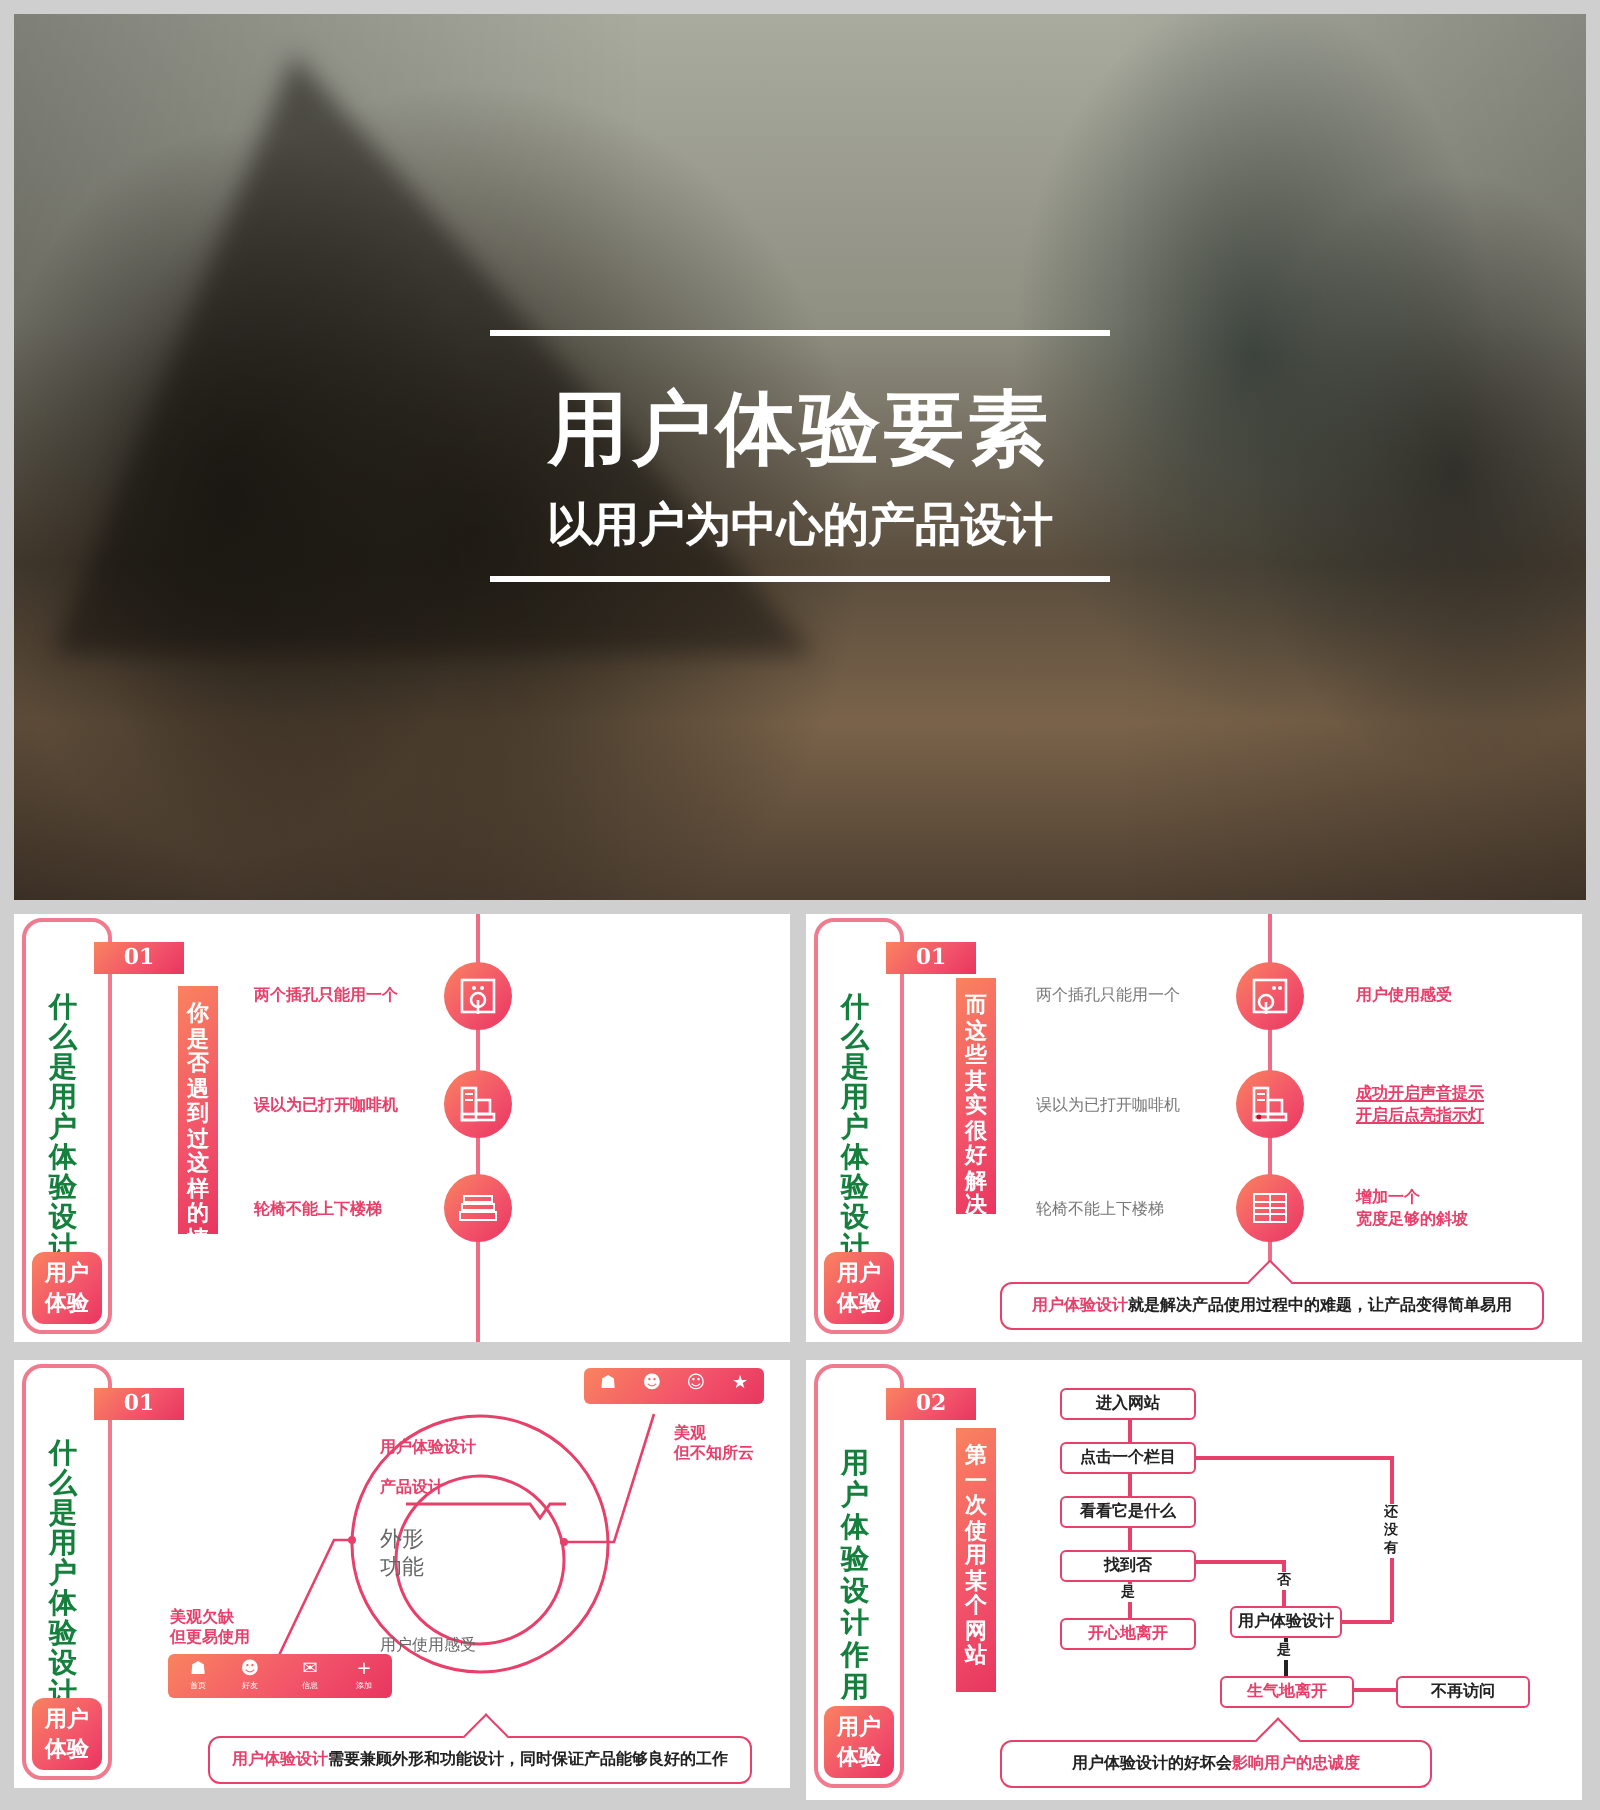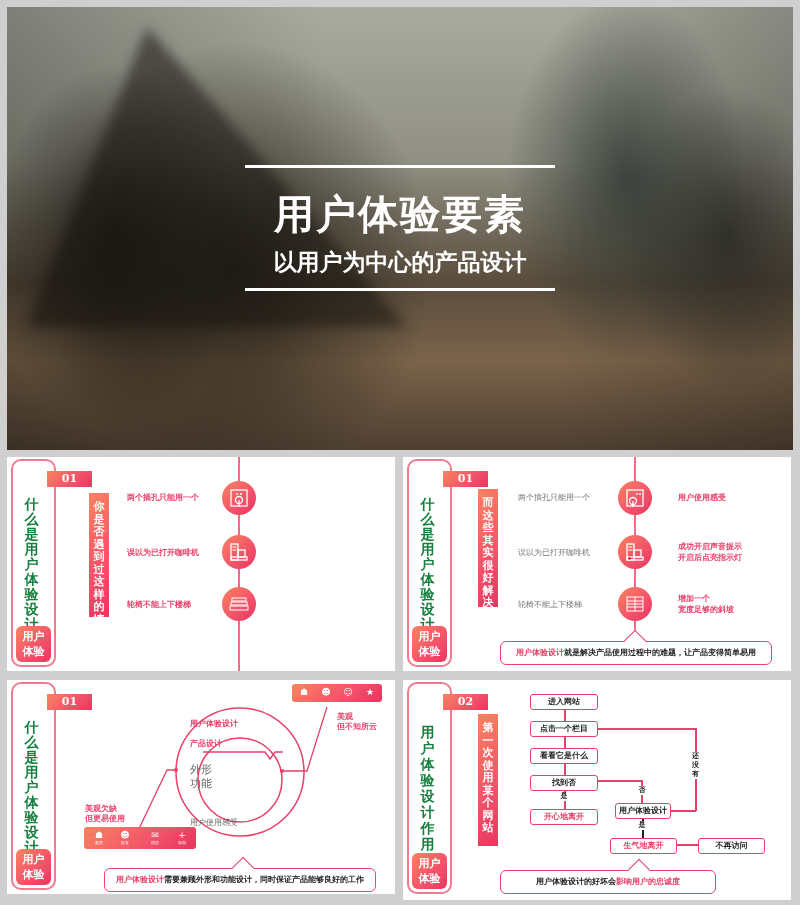--- a/index.html
+++ b/index.html
@@ -171,21 +171,21 @@
     <svg width="20" height="20" viewBox="0 0 20 20">
         <rect x="2" y="3" width="16" height="14" fill="none" stroke="#fff"></rect>
         <line x1="2" y1="7" x2="18" y2="7" stroke="#fff"></line>
         <line x1="2" y1="10" x2="18" y2="10" stroke="#fff"></line>
         <line x1="2" y1="13" x2="18" y2="13" stroke="#fff"></line>
         <line x1="10" y1="3" x2="10" y2="17" stroke="#fff"></line>
       </svg>
   </div>
 
   <div class="lbl pink" style="left:275px;top:35px;width:100px;">用户使用感受</div>
-  <div class="lbl pink" style="left:275px;top:84px;width:100px;line-height:11px;">
+  <div class="lbl pink" style="left:275px;top:84px;width:100px;line-height:11px;text-decoration:underline;">
     <div>成功开启声音提示</div>
       <div>开启后点亮指示灯</div>
   </div>
   <div class="lbl pink" style="left:275px;top:136px;width:100px;line-height:11px;">
     <div>增加一个</div>
       <div>宽度足够的斜坡</div>
   </div>
 
   <div class="callout" style="left:97px;top:184px;width:272px;height:24px;line-height:21px;">
     <div class="notch" style="left:126px;"></div>

